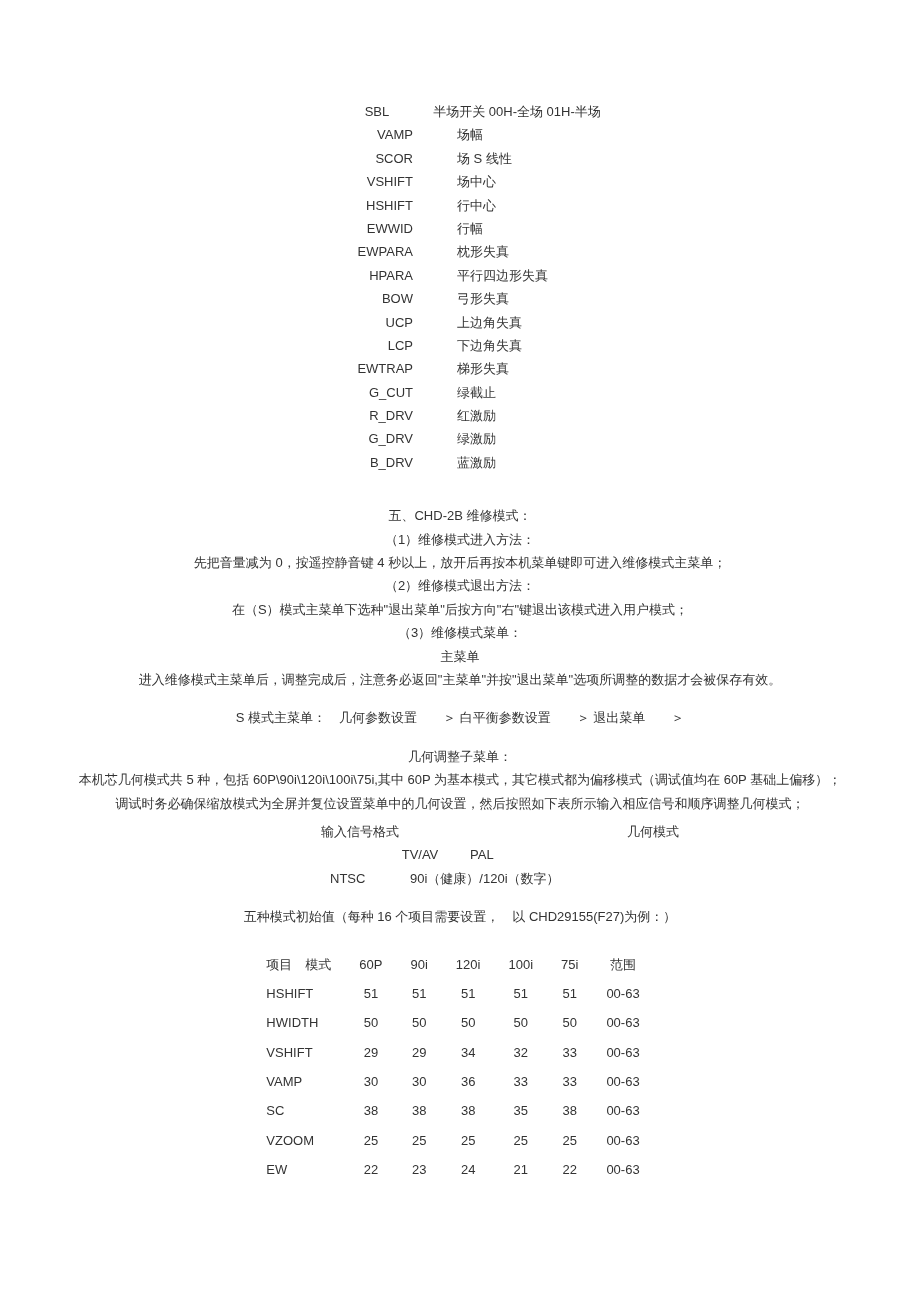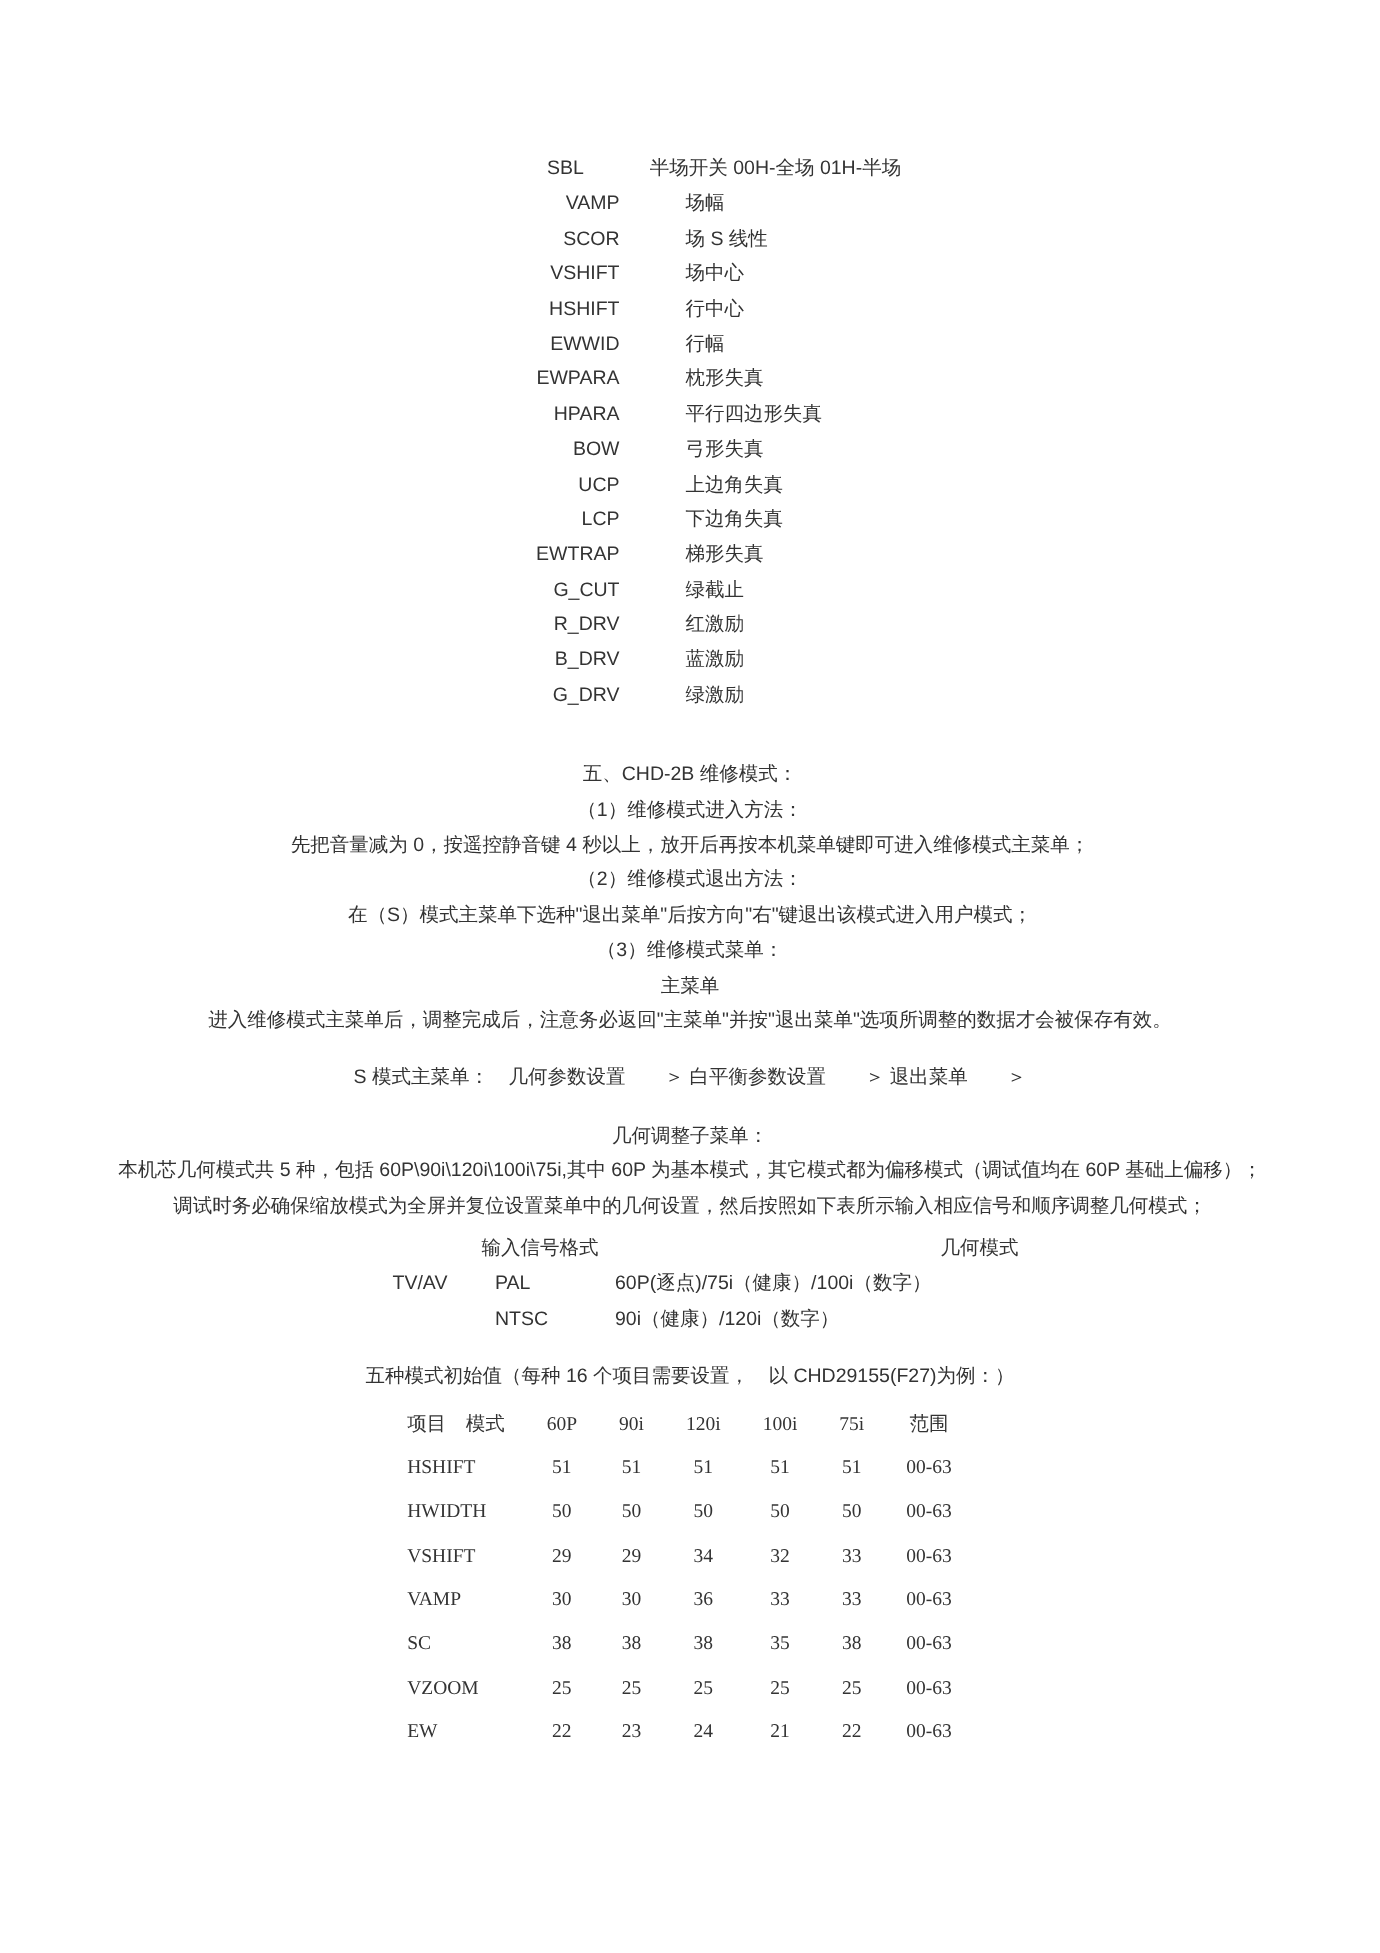--- a/index.html
+++ b/index.html
@@ -34,23 +34,22 @@
     margin: 15px 0;
   }
   .sig-table {
     margin: 5px auto;
   }
   .sig-row { display: flex; justify-content: center; gap: 20px; }
   .sig-c1 { min-width: 60px; text-align:center; }
   .sig-c2 { min-width: 60px; text-align:left; }
   .sig-c3 { min-width: 260px; text-align:left; }
   .init-table {
-    margin: 5px auto;
+    margin: 21px auto;
     border-collapse: collapse;
-    font-family: Liberation Serif, serif;
   }
   .init-table td, .init-table th {
     padding: 3px 14px;
     text-align: center;
     font-weight: normal;
     font-size: 13px;
   }
   .init-table .left { text-align:left; padding-left:0;}
   .note { text-align:center; margin-top:15px;}
 </style>
@@ -108,26 +107,26 @@
     </div>
     <div class="param-row">
       <span class="param-key">G_CUT</span>
       <span class="param-val">绿截止</span>
     </div>
     <div class="param-row">
       <span class="param-key">R_DRV</span>
       <span class="param-val">红激励</span>
     </div>
     <div class="param-row">
+      <span class="param-key">G_DRV</span>
+      <span class="param-val">绿激励</span>
+    </div>
+    <div class="param-row">
       <span class="param-key">B_DRV</span>
       <span class="param-val">蓝激励</span>
-    </div>
-    <div class="param-row">
-      <span class="param-key">G_DRV</span>
-      <span class="param-val">绿激励</span>
     </div>
   </div>
 
 <div class="section-title">五、CHD-2B 维修模式：</div>
 <div class="center">（1）维修模式进入方法：</div>
 <div class="center">先把音量减为 0，按遥控静音键 4 秒以上，放开后再按本机菜单键即可进入维修模式主菜单；</div>
 <div class="center">（2）维修模式退出方法：</div>
 <div class="center">在（S）模式主菜单下选种"退出菜单"后按方向"右"键退出该模式进入用户模式；</div>
 <div class="center">（3）维修模式菜单：</div>
 <div class="center">主菜单</div>
@@ -142,21 +141,20 @@
 <div class="sig-table">
   <div class="sig-row">
     <span class="sig-c1"></span>
     <span class="sig-c2">输入信号格式</span>
     <span class="sig-c3" style="text-align:right">几何模式</span>
   </div>
   <div id="sig-rows">
       <div class="sig-row">
         <span class="sig-c1">TV/AV</span>
         <span class="sig-c2">PAL</span>
-        <span class="sig-c3">60P(逐点)/75i（健康）/100i（数字）</span>
       </div>
       <div class="sig-row">
         <span class="sig-c1"></span>
         <span class="sig-c2">NTSC</span>
         <span class="sig-c3">90i（健康）/120i（数字）</span>
       </div>
     </div>
 </div>
 
 <div class="note">五种模式初始值（每种 16 个项目需要设置，　以 CHD29155(F27)为例：）</div>

